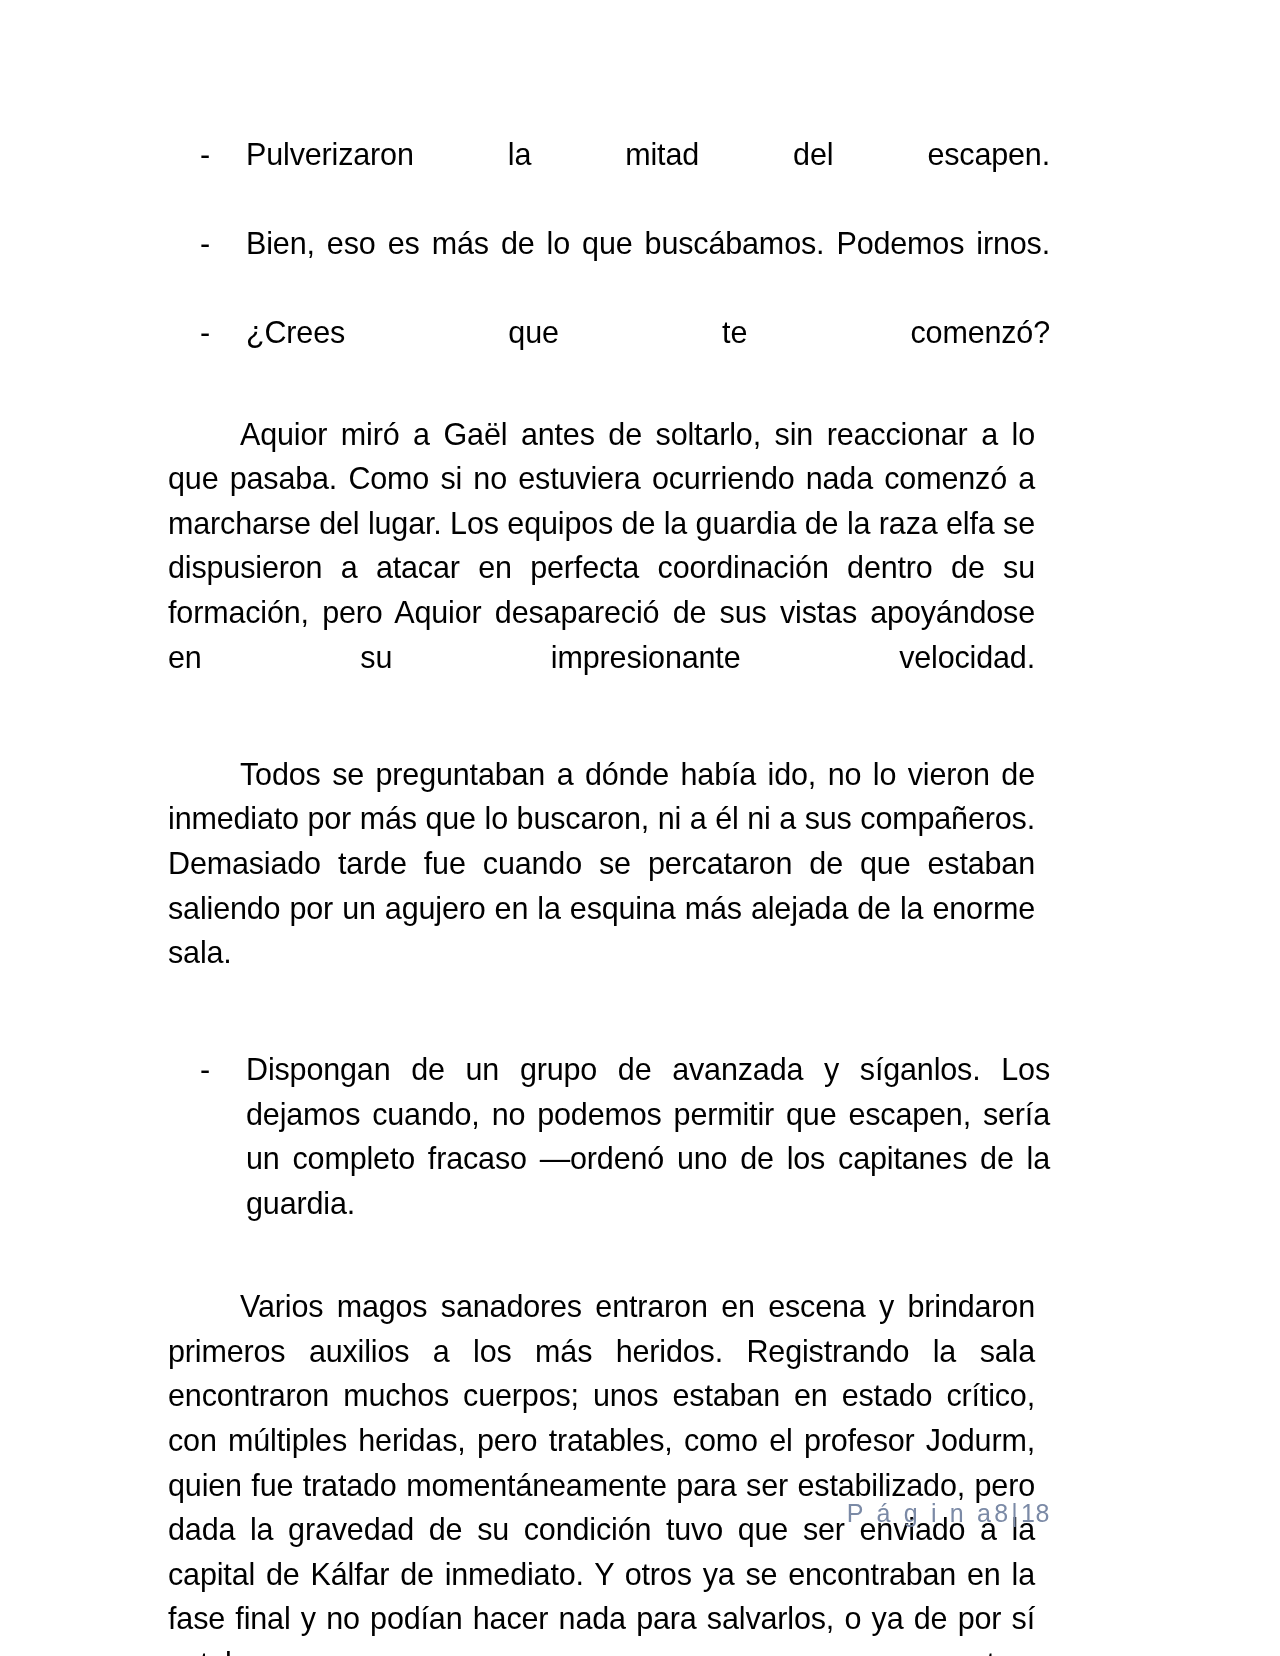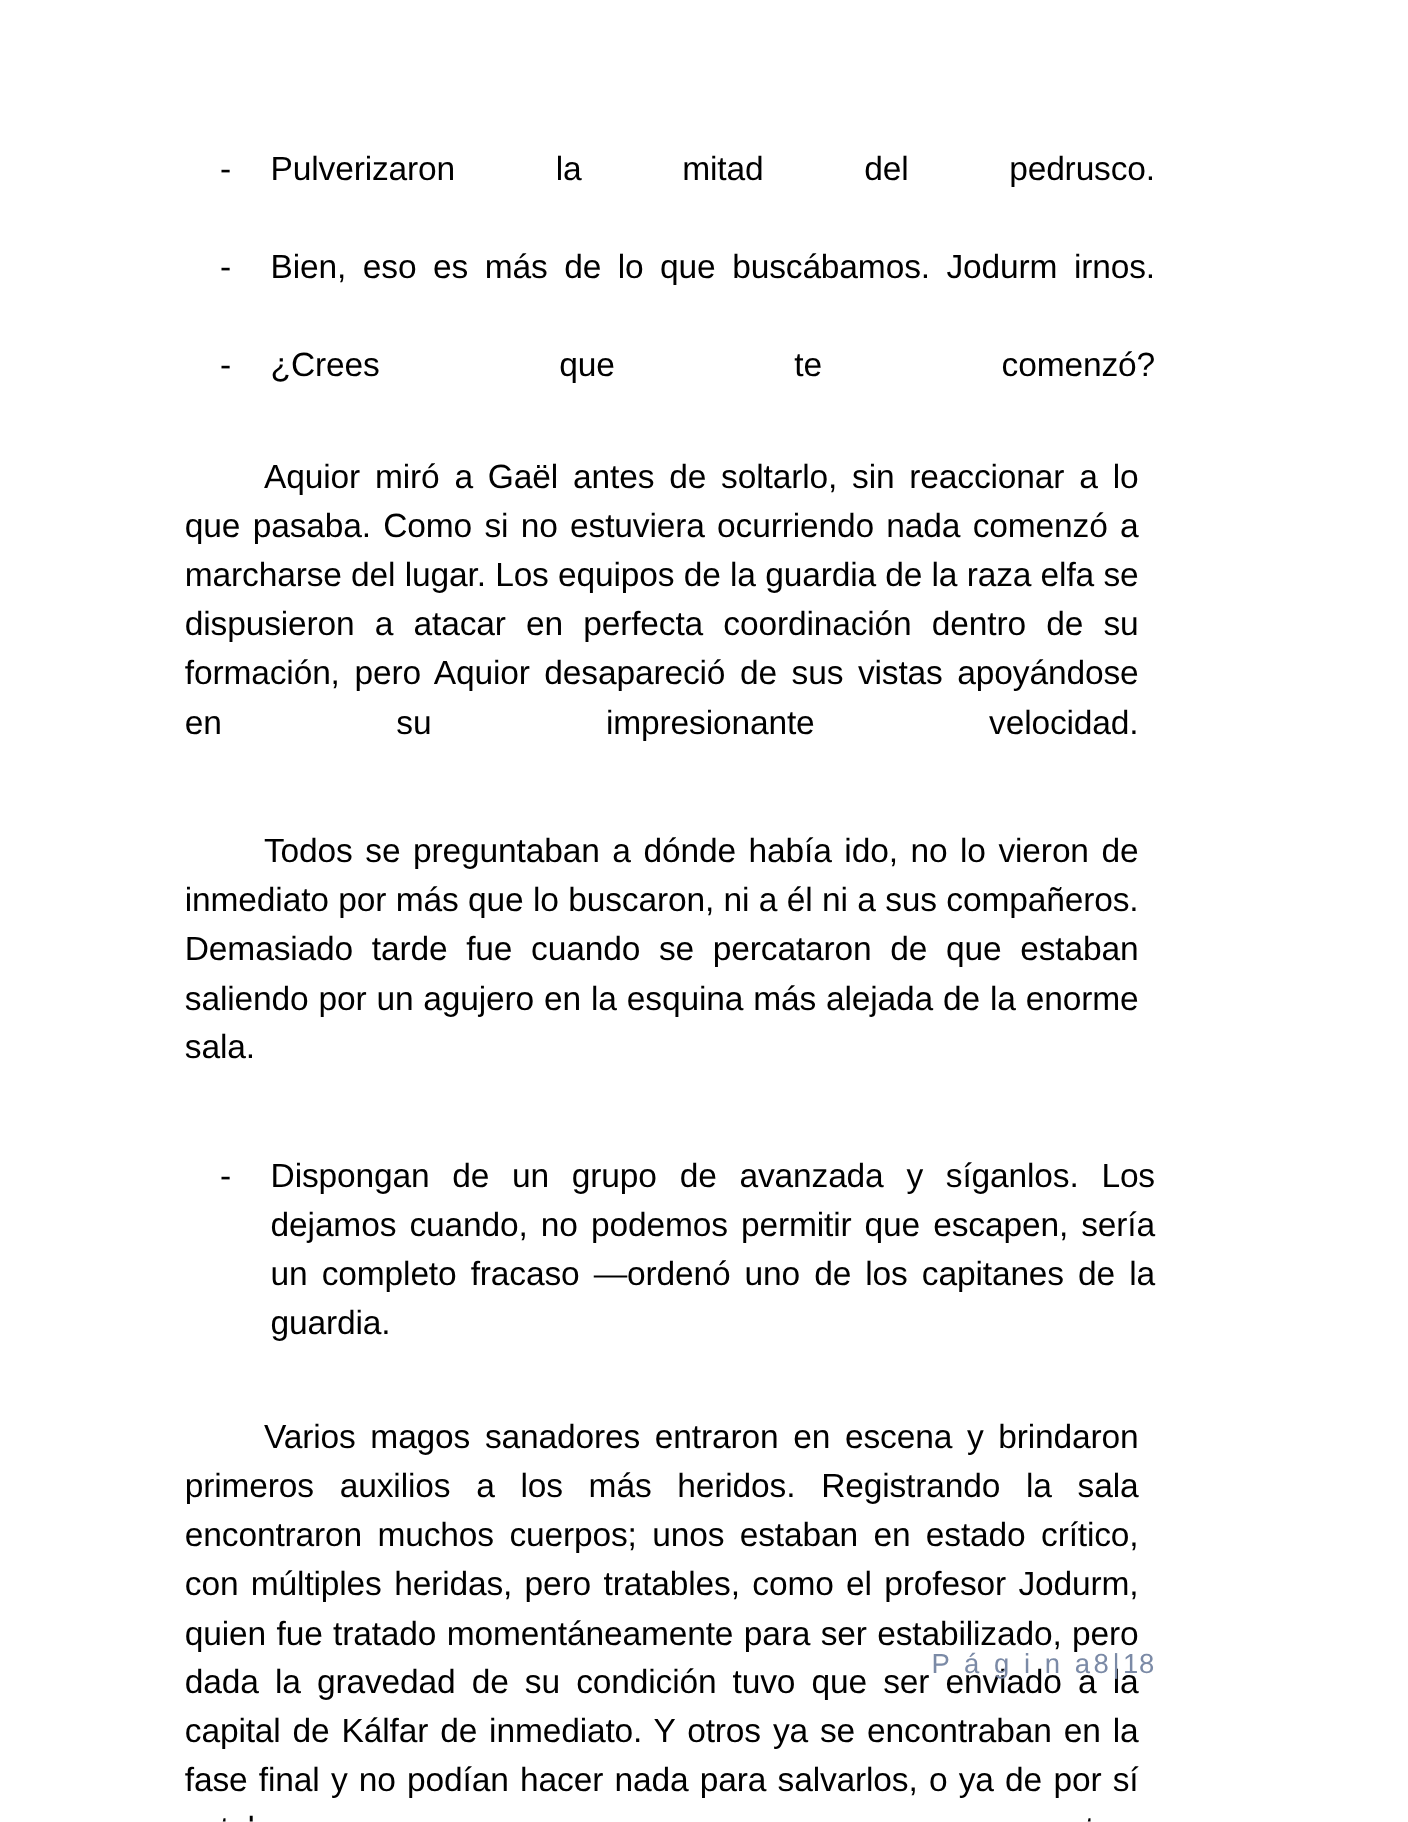--- a/index.html
+++ b/index.html
@@ -115,24 +115,24 @@
 </style>
 </head>
 <body style="color: rgb(0, 0, 0);">
 
 <div id="page" style="background: rgb(255, 255, 255);">
 
   <div id="content">
 
     <ul class="dash-list">
       <li class="dash-item">
-        <span class="dash-marker">-</span><span>Pulverizaron la mitad del pedrusco.</span>
+        <span class="dash-marker">-</span><span>Pulverizaron la mitad del escapen.</span>
       </li>
       <li class="dash-item">
-        <span class="dash-marker">-</span><span>Bien, eso es más de lo que buscábamos. Jodurm irnos.</span>
+        <span class="dash-marker">-</span><span>Bien, eso es más de lo que buscábamos. Podemos irnos.</span>
       </li>
       <li class="dash-item">
         <span class="dash-marker">-</span><span>¿Crees que te comenzó?</span>
       </li>
     </ul>
 
     <div class="block-gap"></div>
 
     <p class="para"><span class="ind"></span><span>Aquior miró a Gaël antes de soltarlo, sin reaccionar a lo que pasaba. Como si no estuviera ocurriendo nada comenzó a marcharse del lugar. Los equipos de la guardia de la raza elfa se dispusieron a atacar en perfecta coordinación dentro de su formación, pero Aquior desapareció de sus vistas apoyándose en su impresionante velocidad.</span></p>
 

